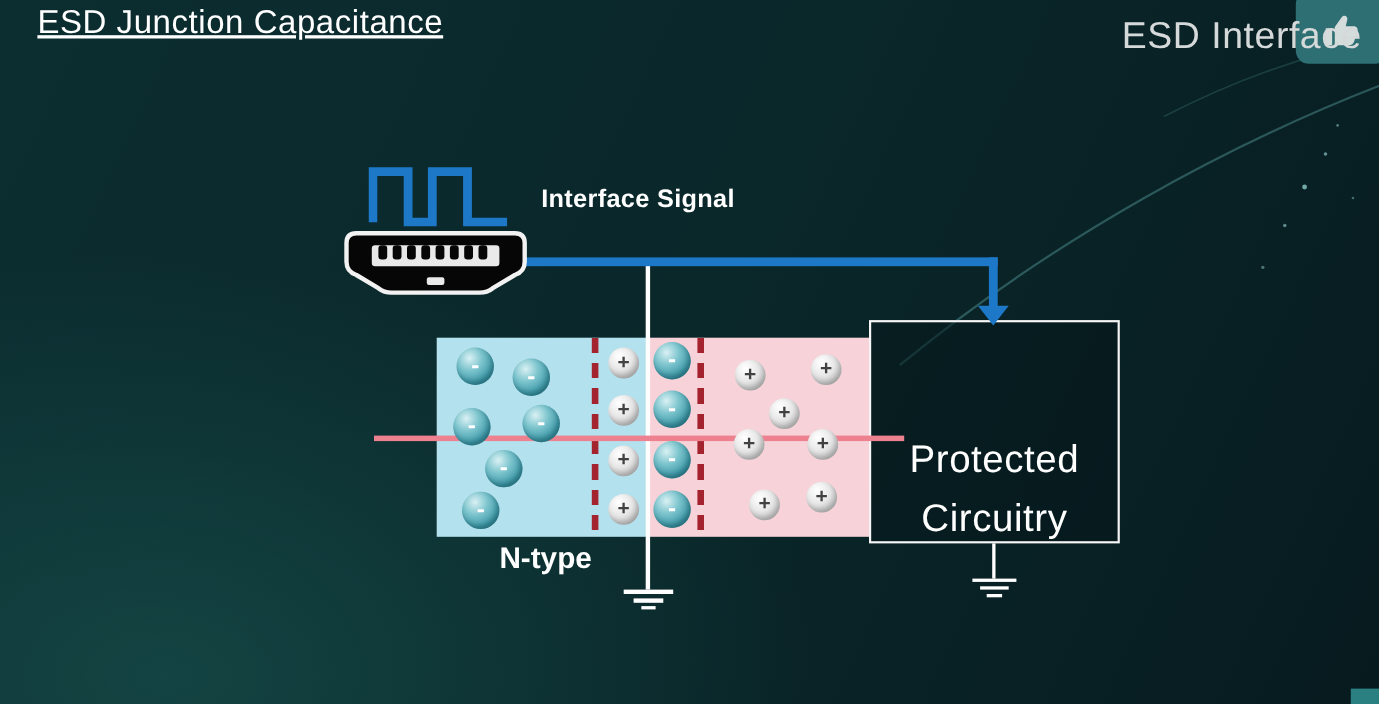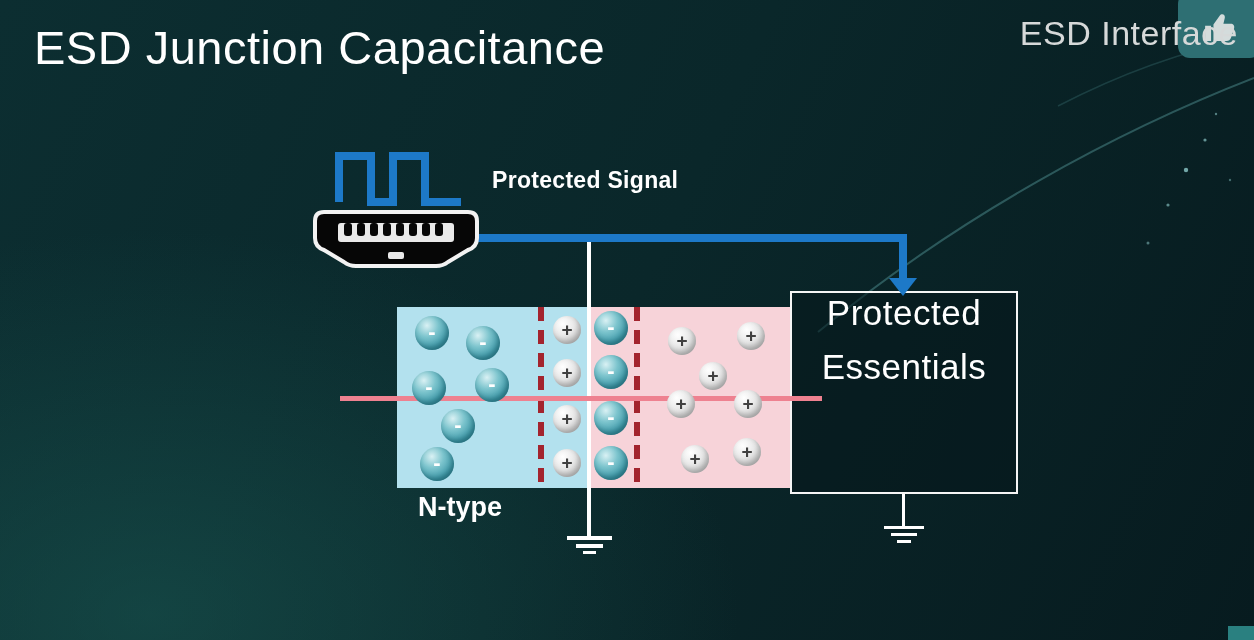--- a/index.html
+++ b/index.html
@@ -10,22 +10,22 @@
     height: 640px;
     overflow: hidden;
     font-family: "Liberation Sans", sans-serif;
     background:
       radial-gradient(ellipse 950px 620px at 12% 96%, rgba(28,94,88,0.50), transparent 62%),
       linear-gradient(115deg, #0c2e31 0%, #0a272a 50%, #071b1f 100%);
   }
   .decor { position: absolute; inset: 0; z-index: 0; pointer-events: none; }
 
   .title {
-    position: absolute; left: 34px; top: 20px; z-index: 6;
-    color: #ffffff; font-size: 47px; font-weight: 400; letter-spacing: 0.5px;
+    position: absolute; left: 34px; top: 4px; z-index: 6;
+    color: #ffffff; font-size: 30px; font-weight: 400; letter-spacing: 0.5px; text-decoration: underline;
   }
   .brand {
     position: absolute; right: 16px; top: 14px; z-index: 6;
     color: #d6d9d9; font-size: 34px; font-weight: 400; letter-spacing: 0.5px;
   }
   .like-badge {
     position: absolute; right: -8px; top: -8px; z-index: 5;
     width: 84px; height: 66px; border-radius: 12px;
     background: #2e6f73;
     display: flex; align-items: center; justify-content: center;
@@ -74,29 +74,29 @@
   }
   .ball.plus {
     width: 28px; height: 28px;
     background: radial-gradient(circle at 35% 28%, #ffffff 0%, #e7e7e7 45%, #bcbcbc 90%);
     color: #414141; font-size: 19px; line-height: 1; padding-bottom: 1px;
     box-shadow: inset -2px -3px 5px rgba(90,90,90,0.35);
   }
 
   .label-n, .label-p {
     position: absolute; top: 492px; width: 120px; z-index: 6;
-    color: #ffffff; font-size: 27px; font-weight: bold; text-align: left;
+    color: #ffffff; font-size: 27px; font-weight: bold; text-align: right;
   }
   .label-n { left: 418px; }
   .label-p { left: 637px; }
 
   .pbox {
     position: absolute; left: 790px; top: 291px; width: 228px; height: 203px; z-index: 2;
     border: 2px solid #f5f5f5; background: rgba(6,24,27,0.55);
-    display: flex; flex-direction: column; align-items: center; justify-content: flex-start;
+    display: flex; flex-direction: column; align-items: center; justify-content: flex-end;
     gap: 14px;
   }
   .pbox-line { color: #ffffff; font-size: 35px; font-weight: 400; letter-spacing: 0.5px; }
 
   .gnd { position: absolute; background: #ffffff; z-index: 2; }
 
   .corner-accent { position: absolute; right: 0; bottom: 0; width: 26px; height: 14px; background: #2a8080; z-index: 5; }
 </style>
 </head>
 <body>
@@ -118,21 +118,21 @@
   <div class="brand">ESD Interface</div>
   <div class="like-badge">
     <svg width="38" height="38" viewBox="0 0 32 32">
       <path d="M6,14 h5 v13 H6 z M13,27 h11 c1.8,0 3.3,-1.1 3.8,-2.8 l2.6,-8 c0.6,-1.9 -0.8,-3.7 -2.8,-3.7 h-6.2 l1.2,-5.2 c0.3,-1.5 -0.7,-2.9 -2.2,-2.9 c-0.8,0 -1.6,0.4 -2,1.1 L13,13 z" fill="#d4dcdc"></path>
     </svg>
   </div>
 
   <svg class="sig-wave" width="132" height="56" viewBox="0 0 132 56">
     <polyline points="4,52 4,6 36,6 36,52 58,52 58,6 90,6 90,52 126,52" fill="none" stroke="#1d79c8" stroke-width="8" stroke-linejoin="miter"></polyline>
   </svg>
-  <div class="sig-label">Protected Signal</div>
+  <div class="sig-label">Interface Signal</div>
 
   <svg class="hdmi" width="176" height="66" viewBox="0 0 176 66">
     <path d="M16,4 H160 Q169,4 169,13 V30 Q169,39 160,42 L140,54 Q135,58 128,58 H48 Q41,58 36,54 L16,42 Q7,39 7,30 V13 Q7,4 16,4 Z" fill="#060606" stroke="#f2f2f2" stroke-width="4" stroke-linejoin="round"></path>
     <rect x="30" y="15" width="116" height="19" rx="3" fill="#e9e9e9"></rect>
     <rect x="36" y="15" width="8" height="13" rx="3" fill="#060606"></rect>
     <rect x="49" y="15" width="8" height="13" rx="3" fill="#060606"></rect>
     <rect x="62" y="15" width="8" height="13" rx="3" fill="#060606"></rect>
     <rect x="75" y="15" width="8" height="13" rx="3" fill="#060606"></rect>
     <rect x="88" y="15" width="8" height="13" rx="3" fill="#060606"></rect>
     <rect x="101" y="15" width="8" height="13" rx="3" fill="#060606"></rect>
@@ -172,21 +172,21 @@
   <div class="ball plus" style="left:699px;top:362px">+</div>
   <div class="ball plus" style="left:667px;top:390px">+</div>
   <div class="ball plus" style="left:734px;top:390px">+</div>
   <div class="ball plus" style="left:681px;top:445px">+</div>
   <div class="ball plus" style="left:733px;top:438px">+</div>
 
   <div class="label-n">N-type</div>
 
   <div class="pbox">
     <div class="pbox-line">Protected</div>
-    <div class="pbox-line">Essentials</div>
+    <div class="pbox-line">Circuitry</div>
   </div>
 
   <div class="gnd" style="left:567px;top:536px;width:45px;height:4px"></div>
   <div class="gnd" style="left:576px;top:544px;width:27px;height:4px"></div>
   <div class="gnd" style="left:583px;top:551px;width:13px;height:3px"></div>
 
   <div class="gnd" style="left:902px;top:494px;width:3px;height:32px"></div>
   <div class="gnd" style="left:884px;top:526px;width:40px;height:3px"></div>
   <div class="gnd" style="left:891px;top:533px;width:26px;height:3px"></div>
   <div class="gnd" style="left:897px;top:540px;width:14px;height:3px"></div>

